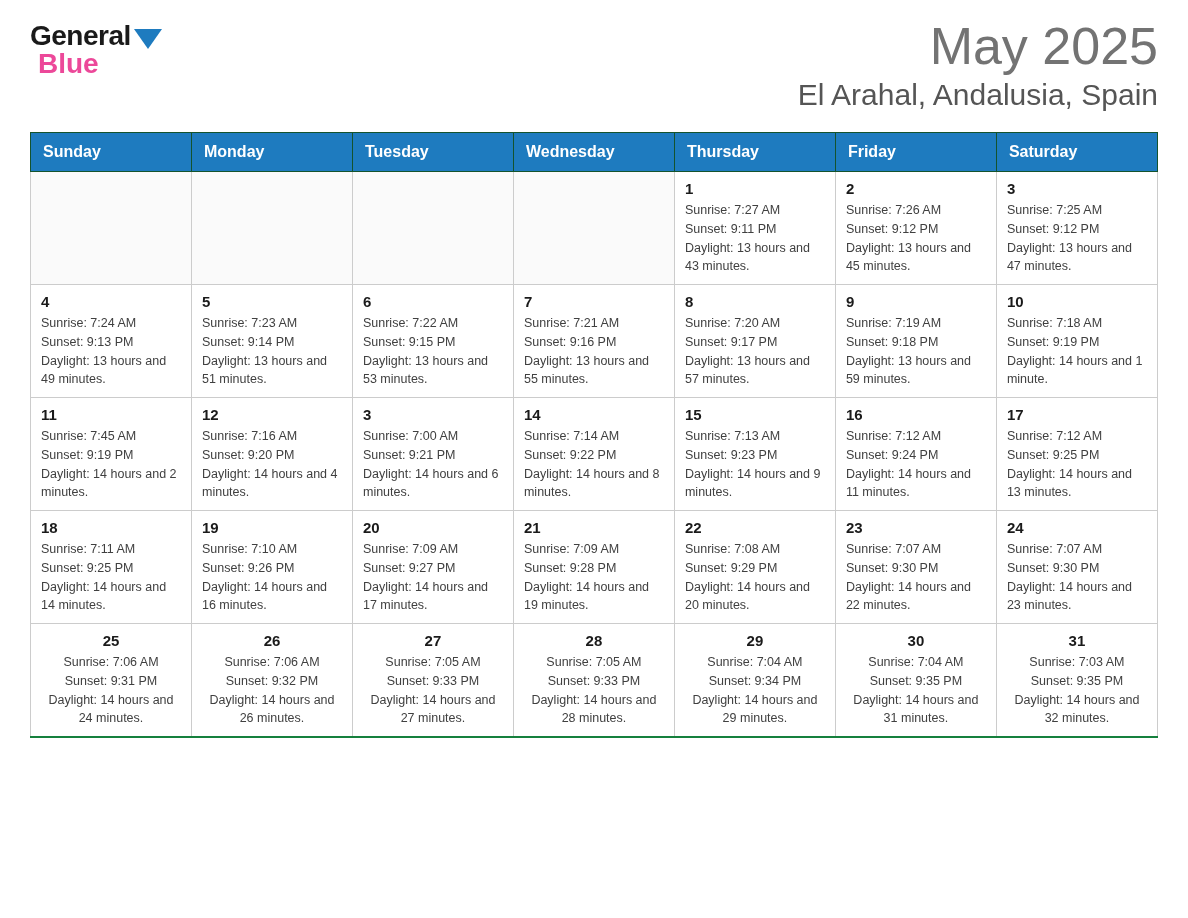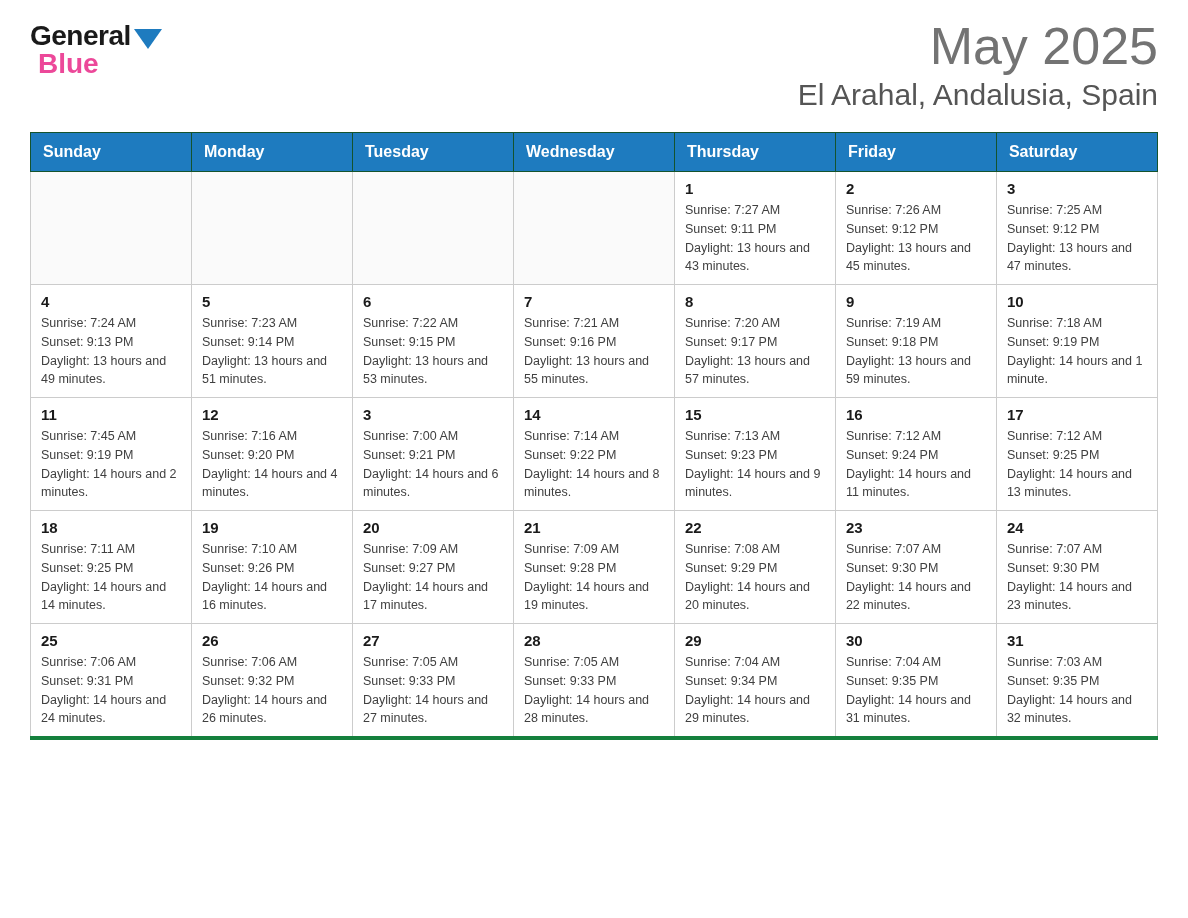--- a/index.html
+++ b/index.html
@@ -95,21 +95,22 @@
       color: #404040;
       line-height: 1.5;
     }
     .empty-cell {
       background: #fafafa;
     }
     tr td {
       border-bottom: 2px solid #1e7bbf;
     }
     tr:last-child td {
-      border-bottom: 4px solid #15803d;
+      border-bottom: 2px solid #15803d;
+      text-align: center;
     }
   </style>
 </head>
 <body>
 
 <div class="header">
   <div class="logo">
     <div class="logo-top">
       <span class="logo-general">General</span>
       <div class="logo-triangle"></div>

